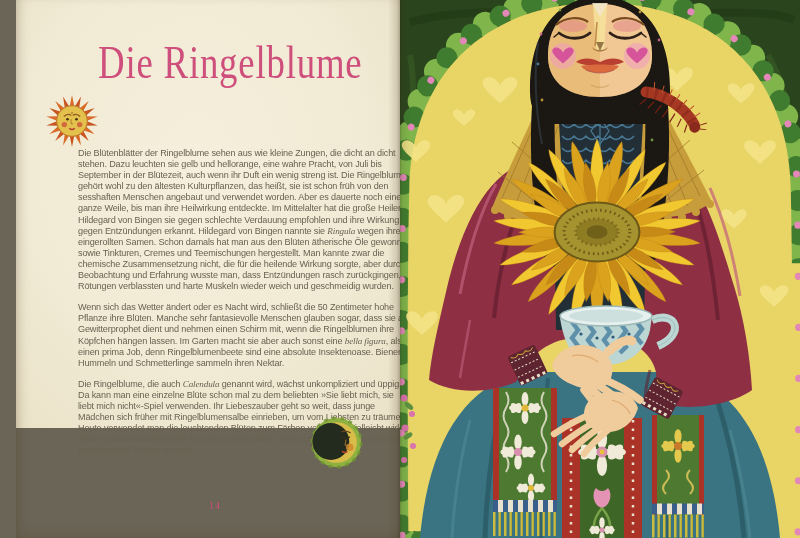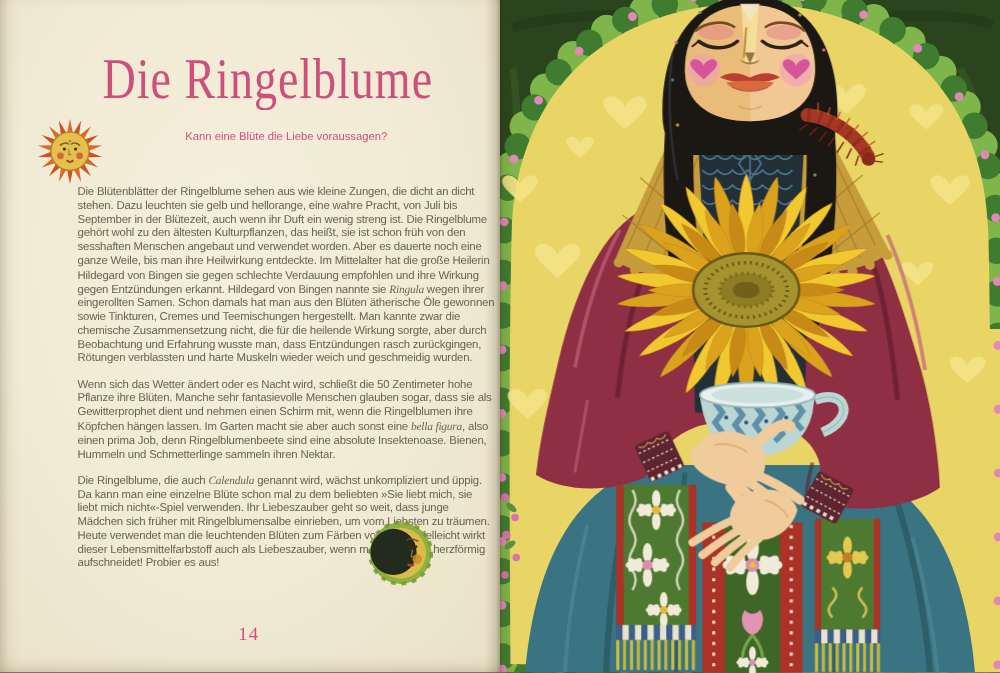--- a/index.html
+++ b/index.html
@@ -1,32 +1,32 @@
 <!DOCTYPE html>
 <html style="--paper: #f1ead4; --ink: #6a6252; --pink: #cf4f7c; --bg-green: #2a451d; --bg-green-dk: #1e3513; --mandorla: #e9d466; --heart: #f2e388; --scallop-light: #7fb54b; --scallop-dark: #3f7c2f; --scallop-pink: #e287b8; --hood: #1b1713; --skin: #eec489; --cheek: #d6549a; --lace: #c79d3c; --bodice: #232f37; --bodice-lace: #4f84a3; --dress: #8e2f44; --dress-hi: #c2607c; --dress-sh: #5c1b2b; --petal: #f2c830; --petal-deep: #dba21e; --flower-center: #a5932f; --cup: #bcd6d4; --cup-rim: #e6f0ee; --cup-pattern: #4f84a3; --skirt: #3a7482; --skirt-sh: #27545f; --apron-green: #4d7a30; --apron-red: #ab3226; --fringe: #c9bc3e; --cuff: #5e2430; --caterpillar: #a53823; --skin-hand: #f0cb9b;"><head>
 <meta charset="utf-8">
 <style>
   html,body{margin:0;padding:0;background:#6b6557;}
   *{box-sizing:border-box;}
   .spread{position:relative;width:800px;height:538px;overflow:hidden;
     font-family:"Liberation Sans",sans-serif;}
   
-  .page-left{position:absolute;left:0;top:0;width:400px;height:538px;
+  .page-left{position:absolute;left:16px;top:0;width:400px;height:428px;
     background:radial-gradient(ellipse at 45% 38%, #f5efdc 0%, #f1ead4 55%, #e9e1c6 100%);}
   .title{position:absolute;left:82px;top:36px;margin:0;
     font-family:"Liberation Serif",serif;font-weight:500;font-size:46px;
     color:var(--pink);letter-spacing:1px;transform:scaleX(.8);transform-origin:0 0;white-space:nowrap;}
   .questions{position:absolute;left:62px;top:103px;width:334px;text-align:center;
     color:var(--pink);font-size:9px;line-height:13.5px;}
   .bodytext{position:absolute;left:62px;top:148px;width:334px;
     color:var(--ink);font-size:9.1px;line-height:11.1px;letter-spacing:-0.15px;}
   .bodytext p{margin:0 0 10px 0;}
   .bodytext em{font-style:italic;font-family:Liberation Serif, serif;}
   .pagenum{position:absolute;left:184px;top:500px;width:30px;text-align:center;
-    font-family:"Liberation Serif",serif;font-size:15px;color:var(--pink);letter-spacing:1px;}
+    font-family:"Liberation Serif",serif;font-size:10px;color:var(--pink);letter-spacing:1px;}
   .sun{position:absolute;left:29px;top:94px;width:54px;height:54px;}
   .moon{position:absolute;left:294px;top:416px;width:53px;height:53px;}
   
   .page-right{position:absolute;left:400px;top:0;width:400px;height:538px;background:var(--bg-green);}
   .page-right svg{display:block;}
   
   .fold{position:absolute;left:388px;top:0;width:22px;height:538px;z-index:6;pointer-events:none;
     background:linear-gradient(90deg,rgba(70,50,25,0) 0%,rgba(70,50,25,.16) 40%,rgba(45,30,12,.30) 52%,rgba(70,50,25,.10) 66%,rgba(70,50,25,0) 100%);}
   .edge-shade{position:absolute;left:0;top:0;width:400px;height:538px;pointer-events:none;
     box-shadow:inset 8px 0 14px -8px rgba(80,60,30,.35), inset 0 -8px 14px -8px rgba(80,60,30,.25);}
@@ -67,21 +67,20 @@
       <circle cx="21.5" cy="34" r="3" style="fill:#cc4a3a;opacity:.75"></circle>
       <circle cx="38.5" cy="34" r="3" style="fill:#cc4a3a;opacity:.75"></circle>
       <path d="M29,28 L29,33 L31,33" style="stroke:#a5762e;stroke-width:1;fill:none"></path>
       <path d="M27,38 C29,40 31,40 33,38" style="stroke:#b03a2c;stroke-width:1.6;fill:none"></path>
       <circle cx="30" cy="21" r="1" style="fill:#a5762e"></circle>
     </svg>
 
     <h1 class="title">Die Ringelblume</h1>
 
     <div class="questions">
-      <div>Kann eine Blüte die Liebe voraussagen?</div>
     </div>
 
     <div class="bodytext">
       <p><span>Die Blütenblätter der Ringelblume sehen aus wie kleine Zungen, die dicht an dicht stehen. Dazu leuchten sie gelb und hellorange, eine wahre Pracht, von Juli bis September in der Blütezeit, auch wenn ihr Duft ein wenig streng ist. Die Ringelblume gehört wohl zu den ältesten Kulturpflanzen, das heißt, sie ist schon früh von den sesshaften Menschen angebaut und verwendet worden. Aber es dauerte noch eine ganze Weile, bis man ihre Heilwirkung entdeckte. Im Mittelalter hat die große Heilerin Hildegard von Bingen sie gegen schlechte Verdauung empfohlen und ihre Wirkung gegen Entzündungen erkannt. Hildegard von Bingen nannte sie </span><em>Ringula</em><span> wegen ihrer eingerollten Samen. Schon damals hat man aus den Blüten ätherische Öle gewonnen sowie Tinkturen, Cremes und Teemischungen hergestellt. Man kannte zwar die chemische Zusammensetzung nicht, die für die heilende Wirkung sorgte, aber durch Beobachtung und Erfahrung wusste man, dass Entzündungen rasch zurückgingen, Rötungen verblassten und harte Muskeln wieder weich und geschmeidig wurden.</span></p>
       <p><span>Wenn sich das Wetter ändert oder es Nacht wird, schließt die 50 Zentimeter hohe Pflanze ihre Blüten. Manche sehr fantasievolle Menschen glauben sogar, dass sie als Gewitterprophet dient und nehmen einen Schirm mit, wenn die Ringelblumen ihre Köpfchen hängen lassen. Im Garten macht sie aber auch sonst eine </span><em>bella figura</em><span>, also einen prima Job, denn Ringelblumenbeete sind eine absolute Insektenoase. Bienen, Hummeln und Schmetterlinge sammeln ihren Nektar.</span></p>
       <p><span>Die Ringelblume, die auch </span><em>Calendula</em><span> genannt wird, wächst unkompliziert und üppig. Da kann man eine einzelne Blüte schon mal zu dem beliebten »Sie liebt mich, sie liebt mich nicht«-Spiel verwenden. Ihr Liebeszauber geht so weit, dass junge Mädchen sich früher mit Ringelblumensalbe einrieben, um vom Liebsten zu träumen. Heute verwendet man die leuchtenden Blüten zum Färben von Käse. Vielleicht wirkt dieser Lebensmittelfarbstoff auch als Liebeszauber, wenn man den Käse herzförmig aufschneidet! Probier es aus!</span></p>
     </div>
 
     <svg class="moon" viewBox="0 0 56 56">
       <circle cx="28" cy="28" r="26" style="fill:#8fb13f"></circle>

